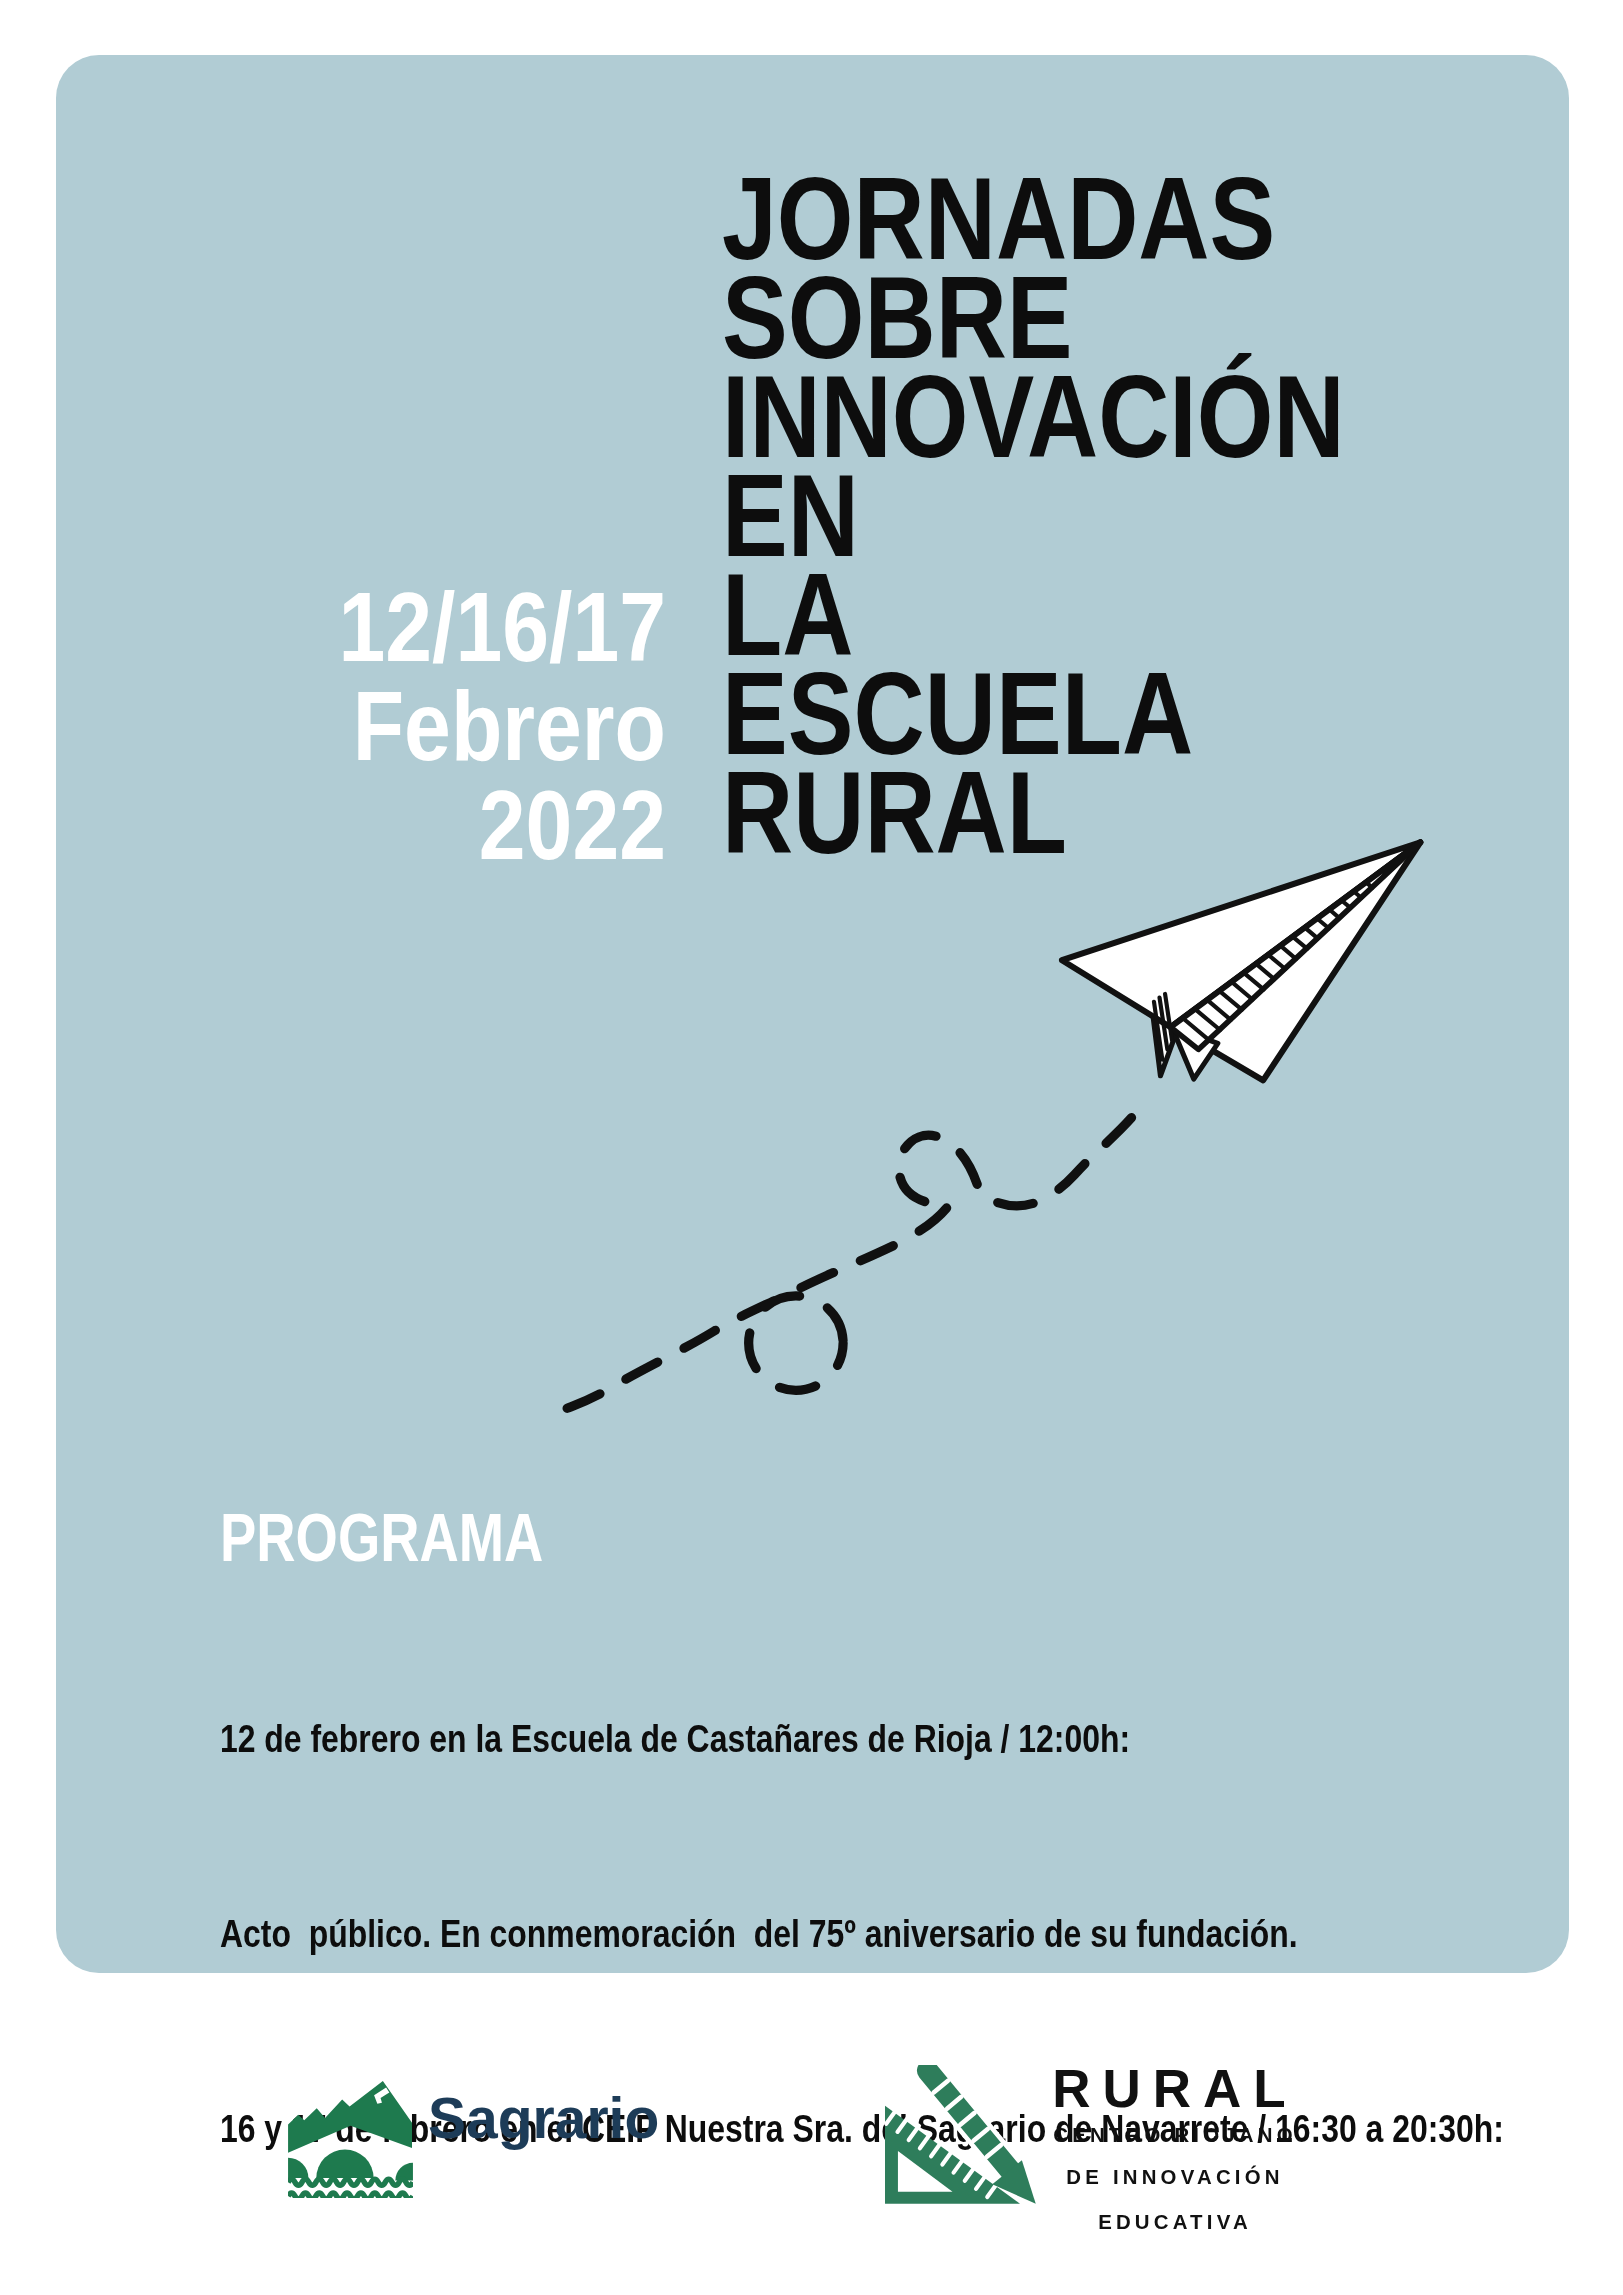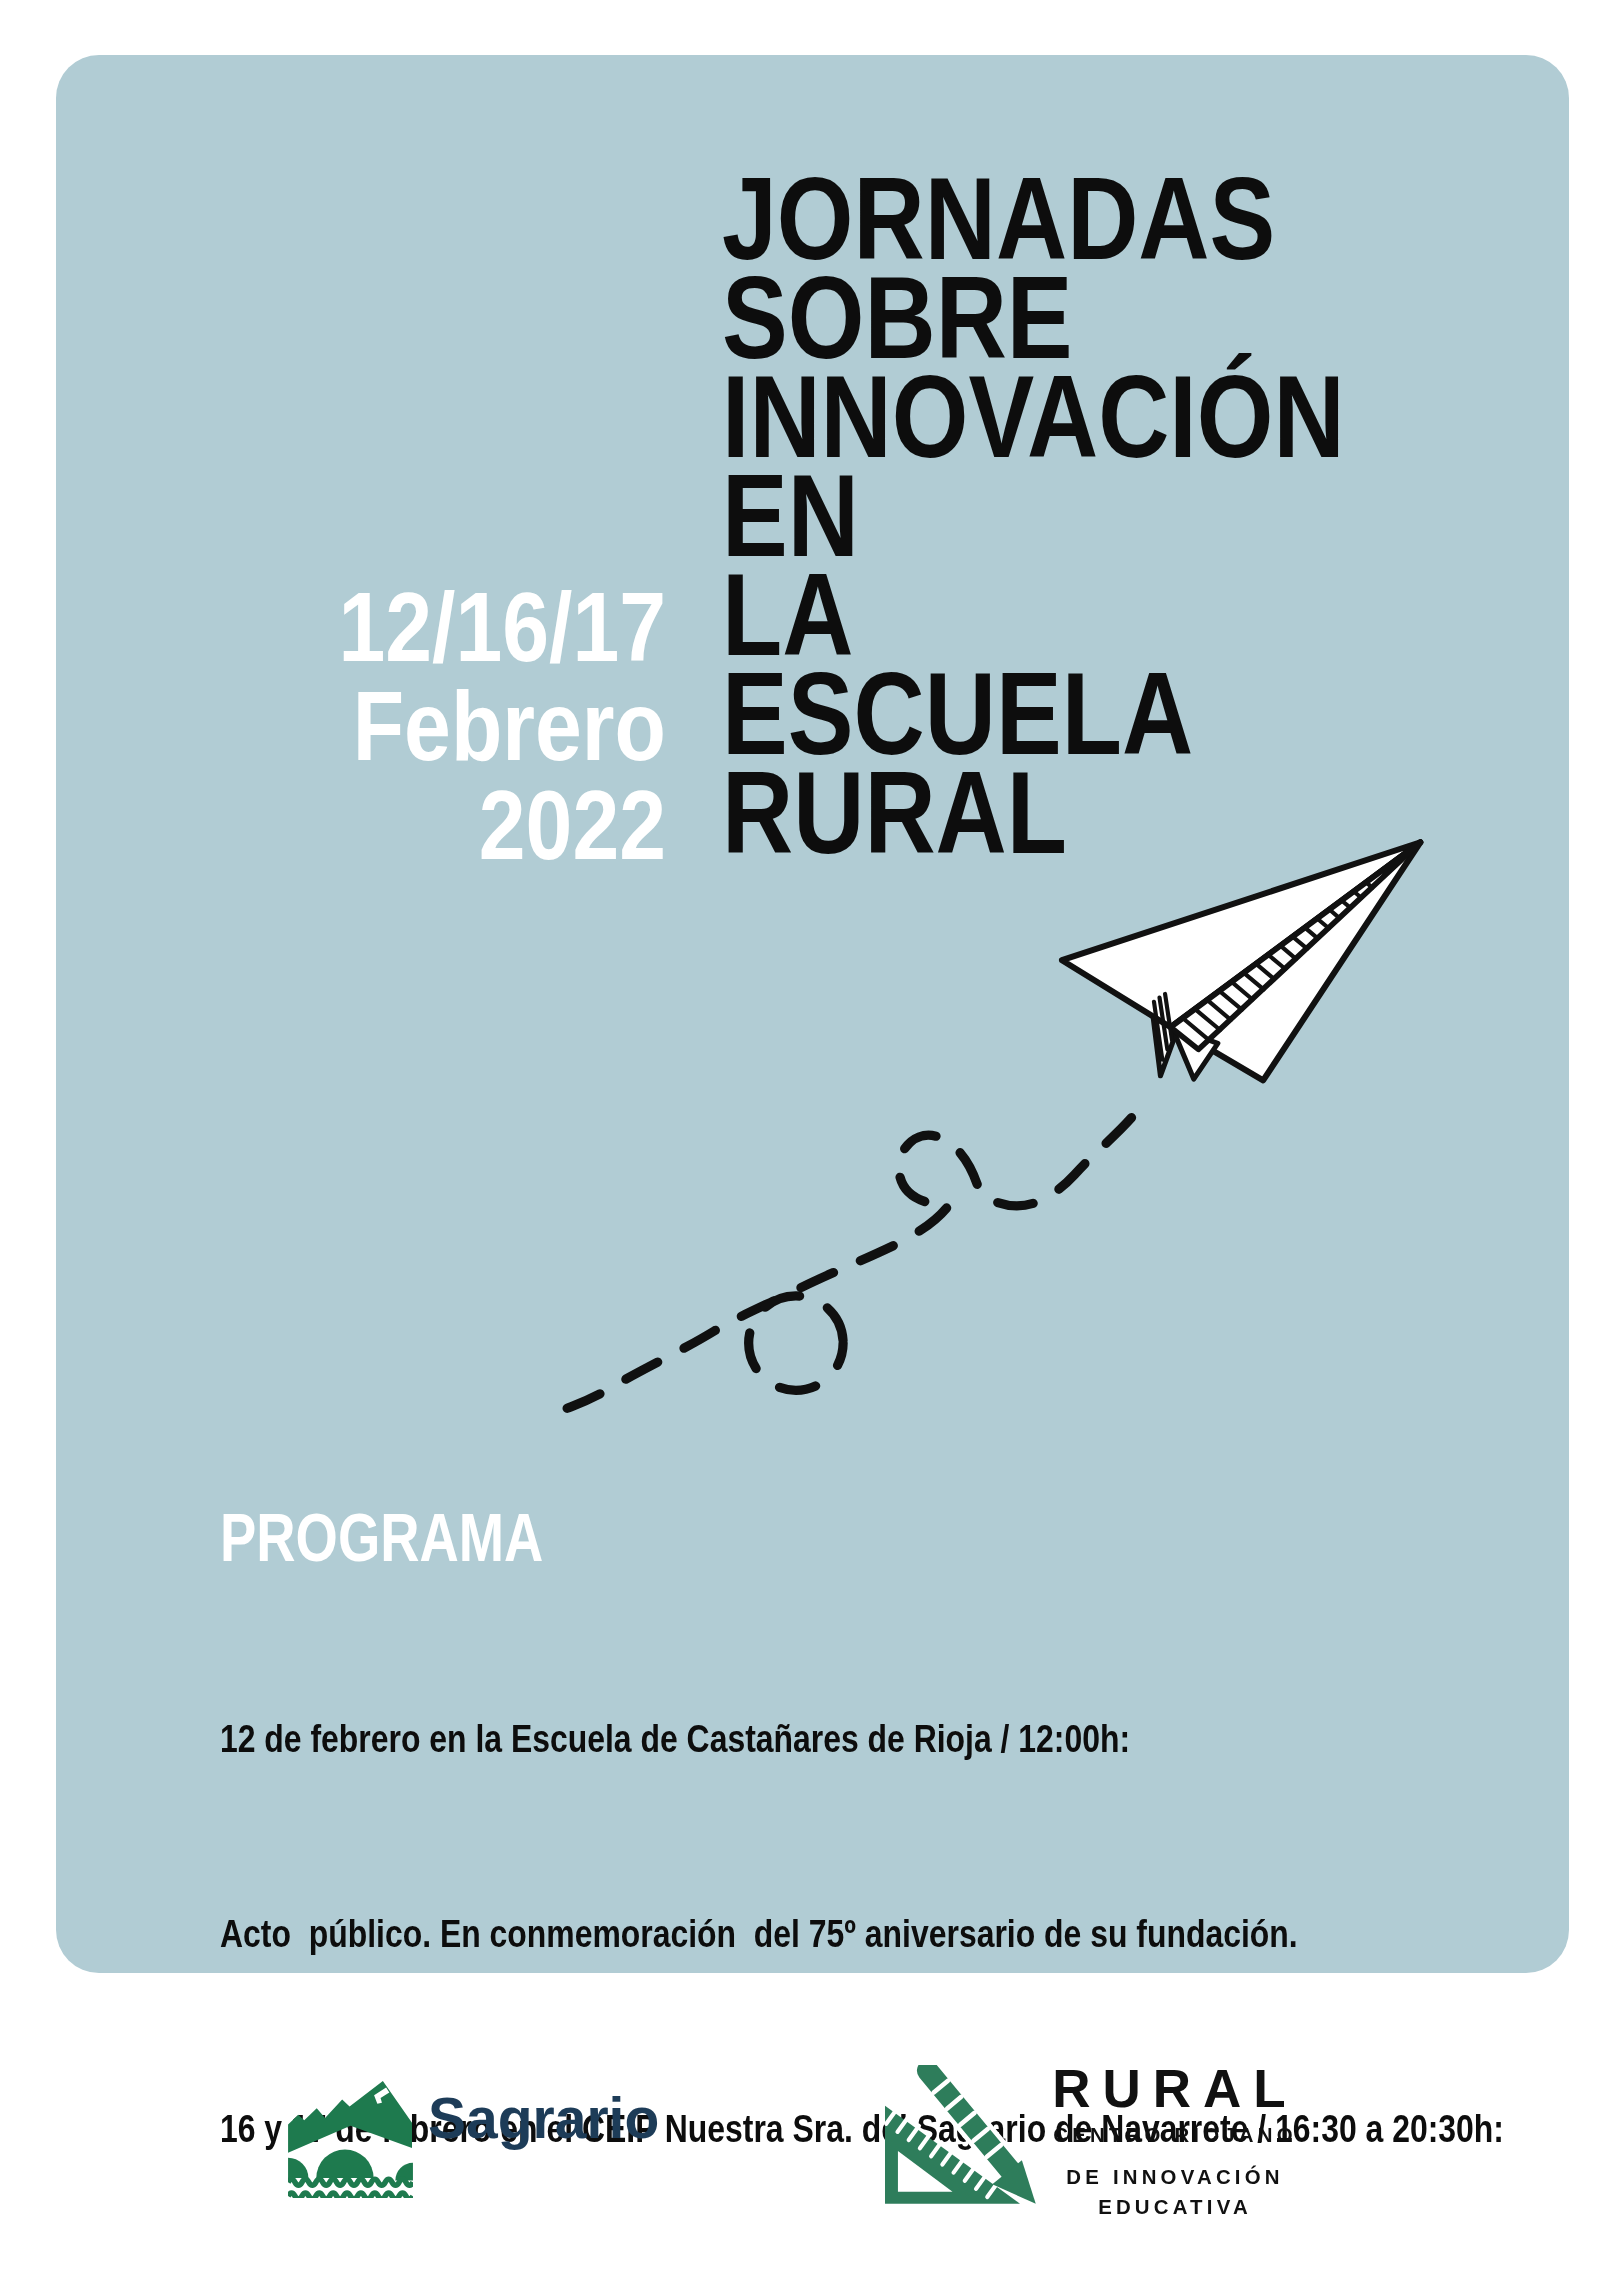--- a/index.html
+++ b/index.html
@@ -147,17 +147,17 @@
       <line x1="160.0" y1="94.3" x2="190.8" y2="68.7"></line>
       <line x1="188.7" y1="129.0" x2="219.5" y2="103.4"></line>
       <line x1="217.4" y1="163.7" x2="248.2" y2="138.1"></line>
       <line x1="246.2" y1="198.5" x2="277.0" y2="172.9"></line>
     </g>
   </svg>
   <div class="crie-text">
     <div class="crie-acronym">RURAL</div>
     <div class="crie-sub">CENTRO RIOJANO</div>
     <div class="crie-sub" style="margin-top:13px">DE INNOVACIÓN</div>
-    <div class="crie-sub" style="margin-top:1px">EDUCATIVA</div>
+    <div class="crie-sub" style="margin-top:16px">EDUCATIVA</div>
   </div>
 
 </div>
 
 
 </body></html>

